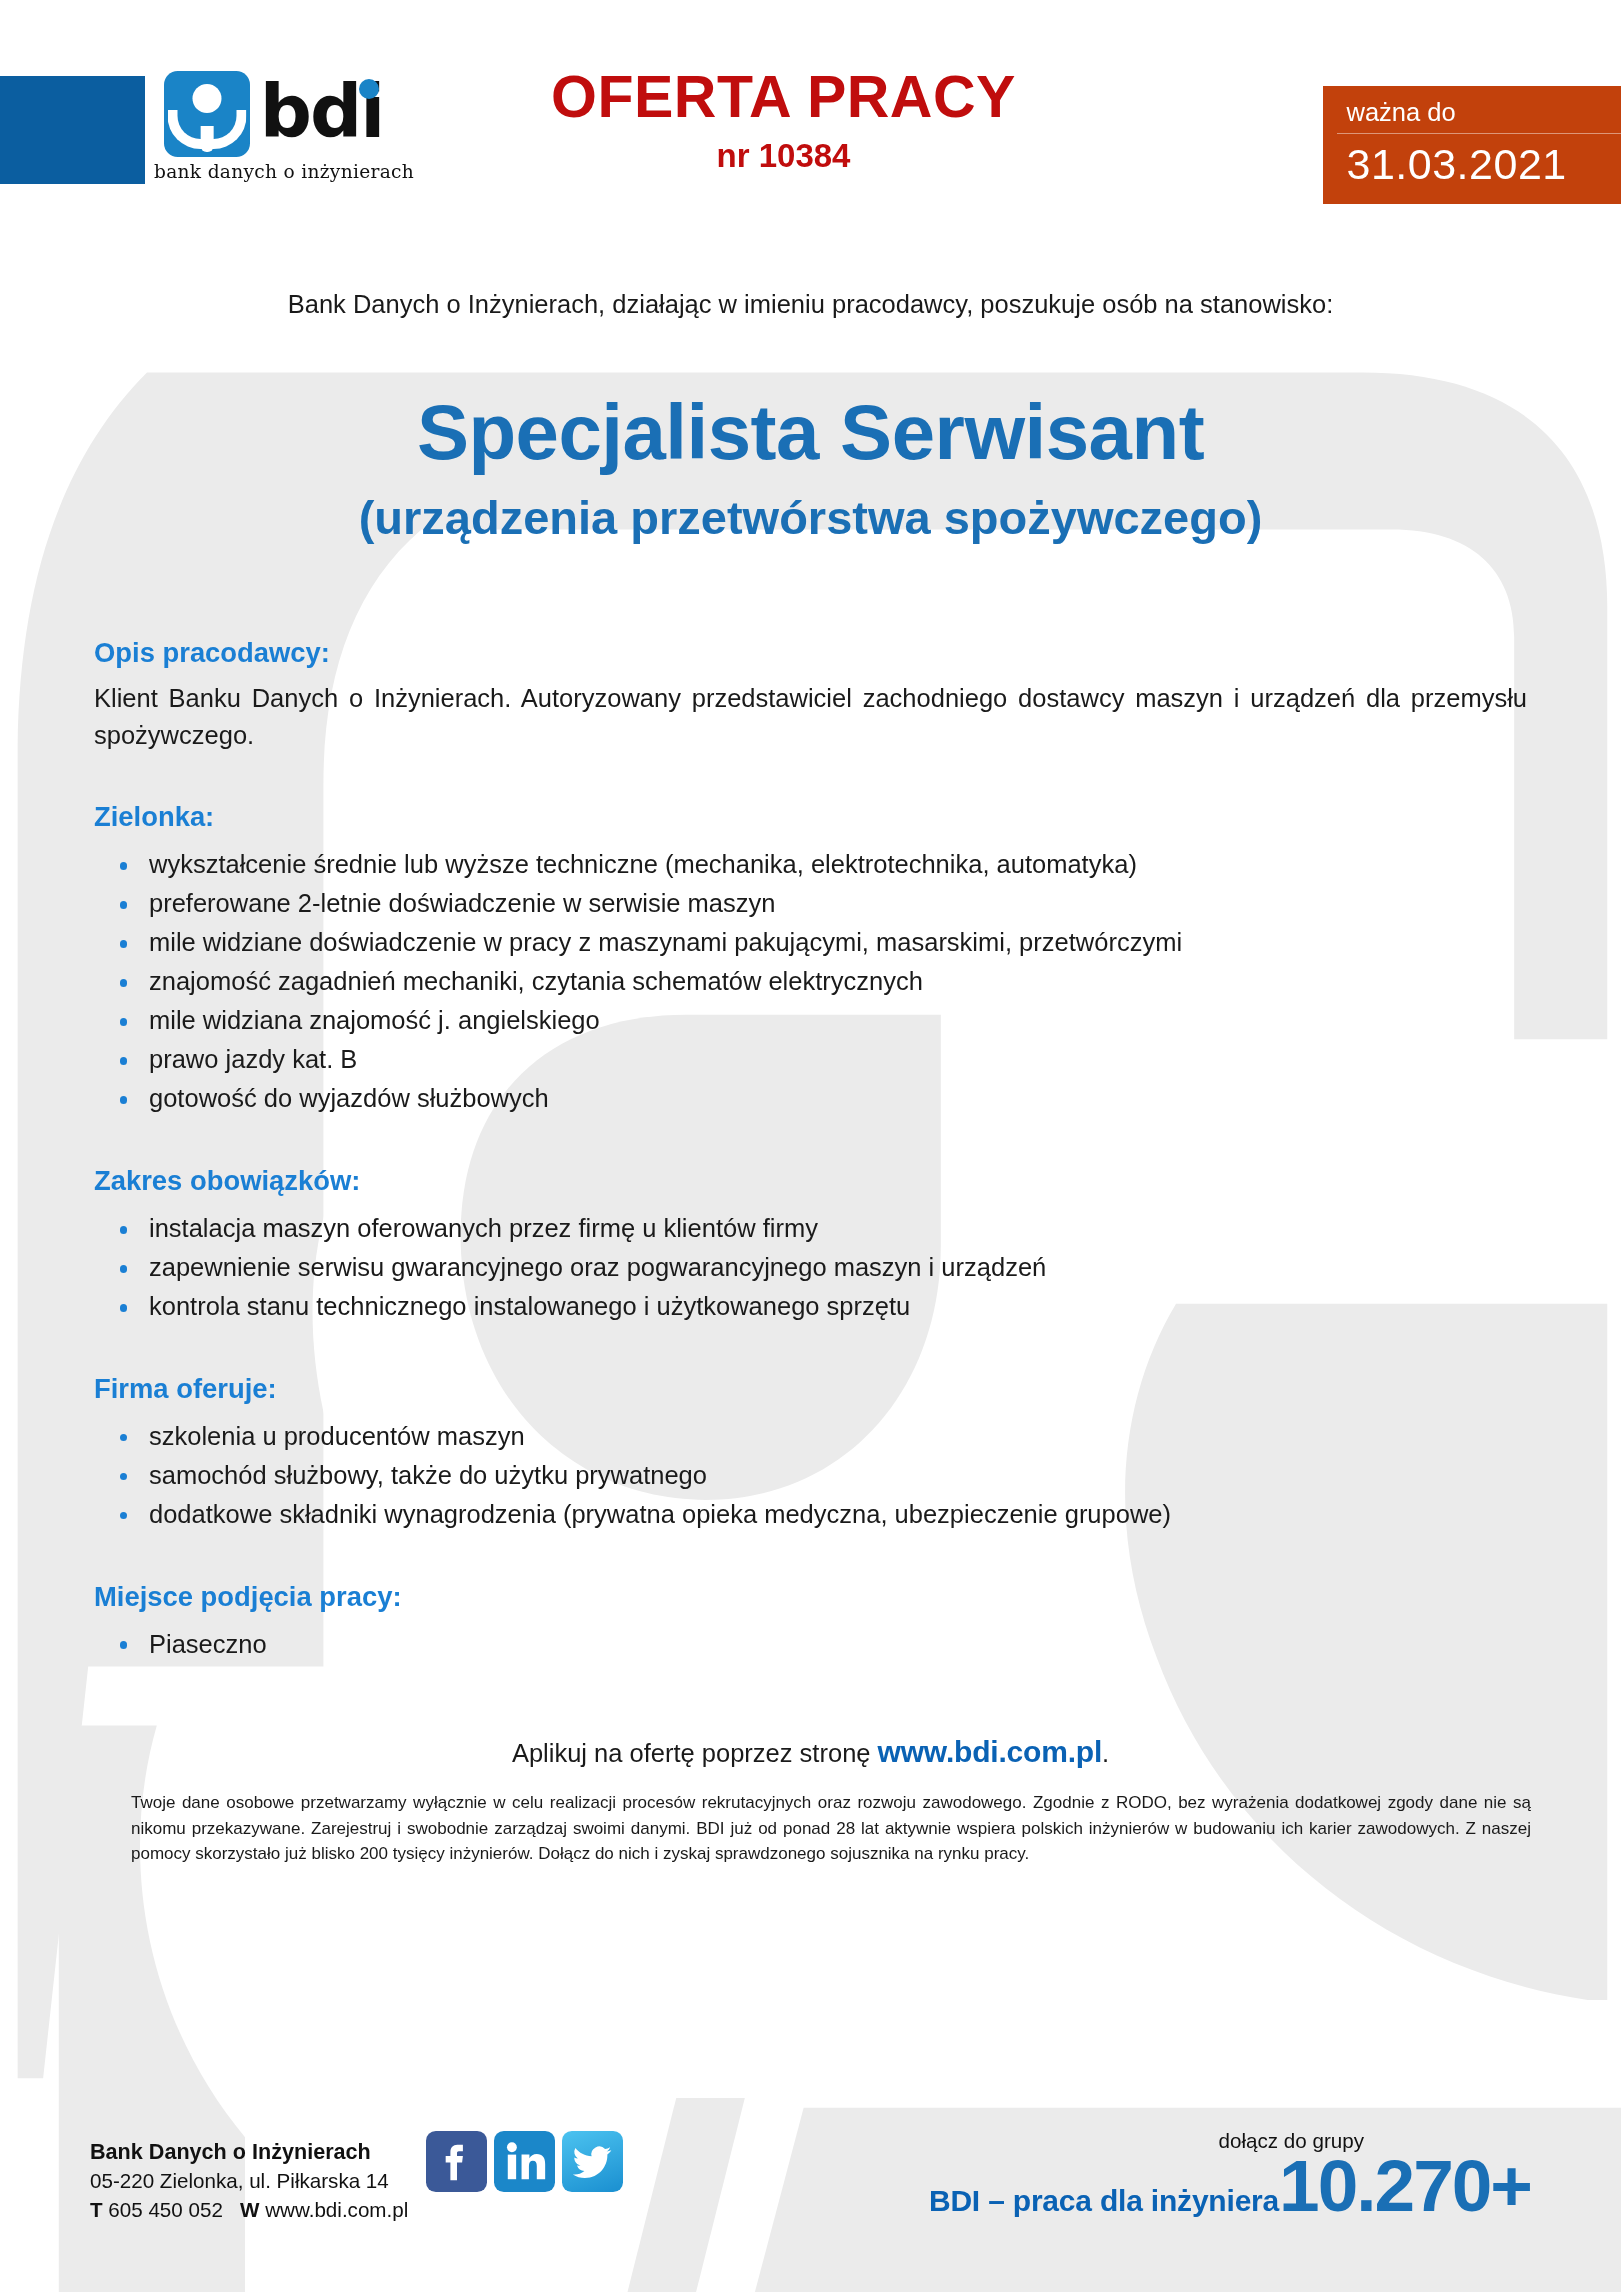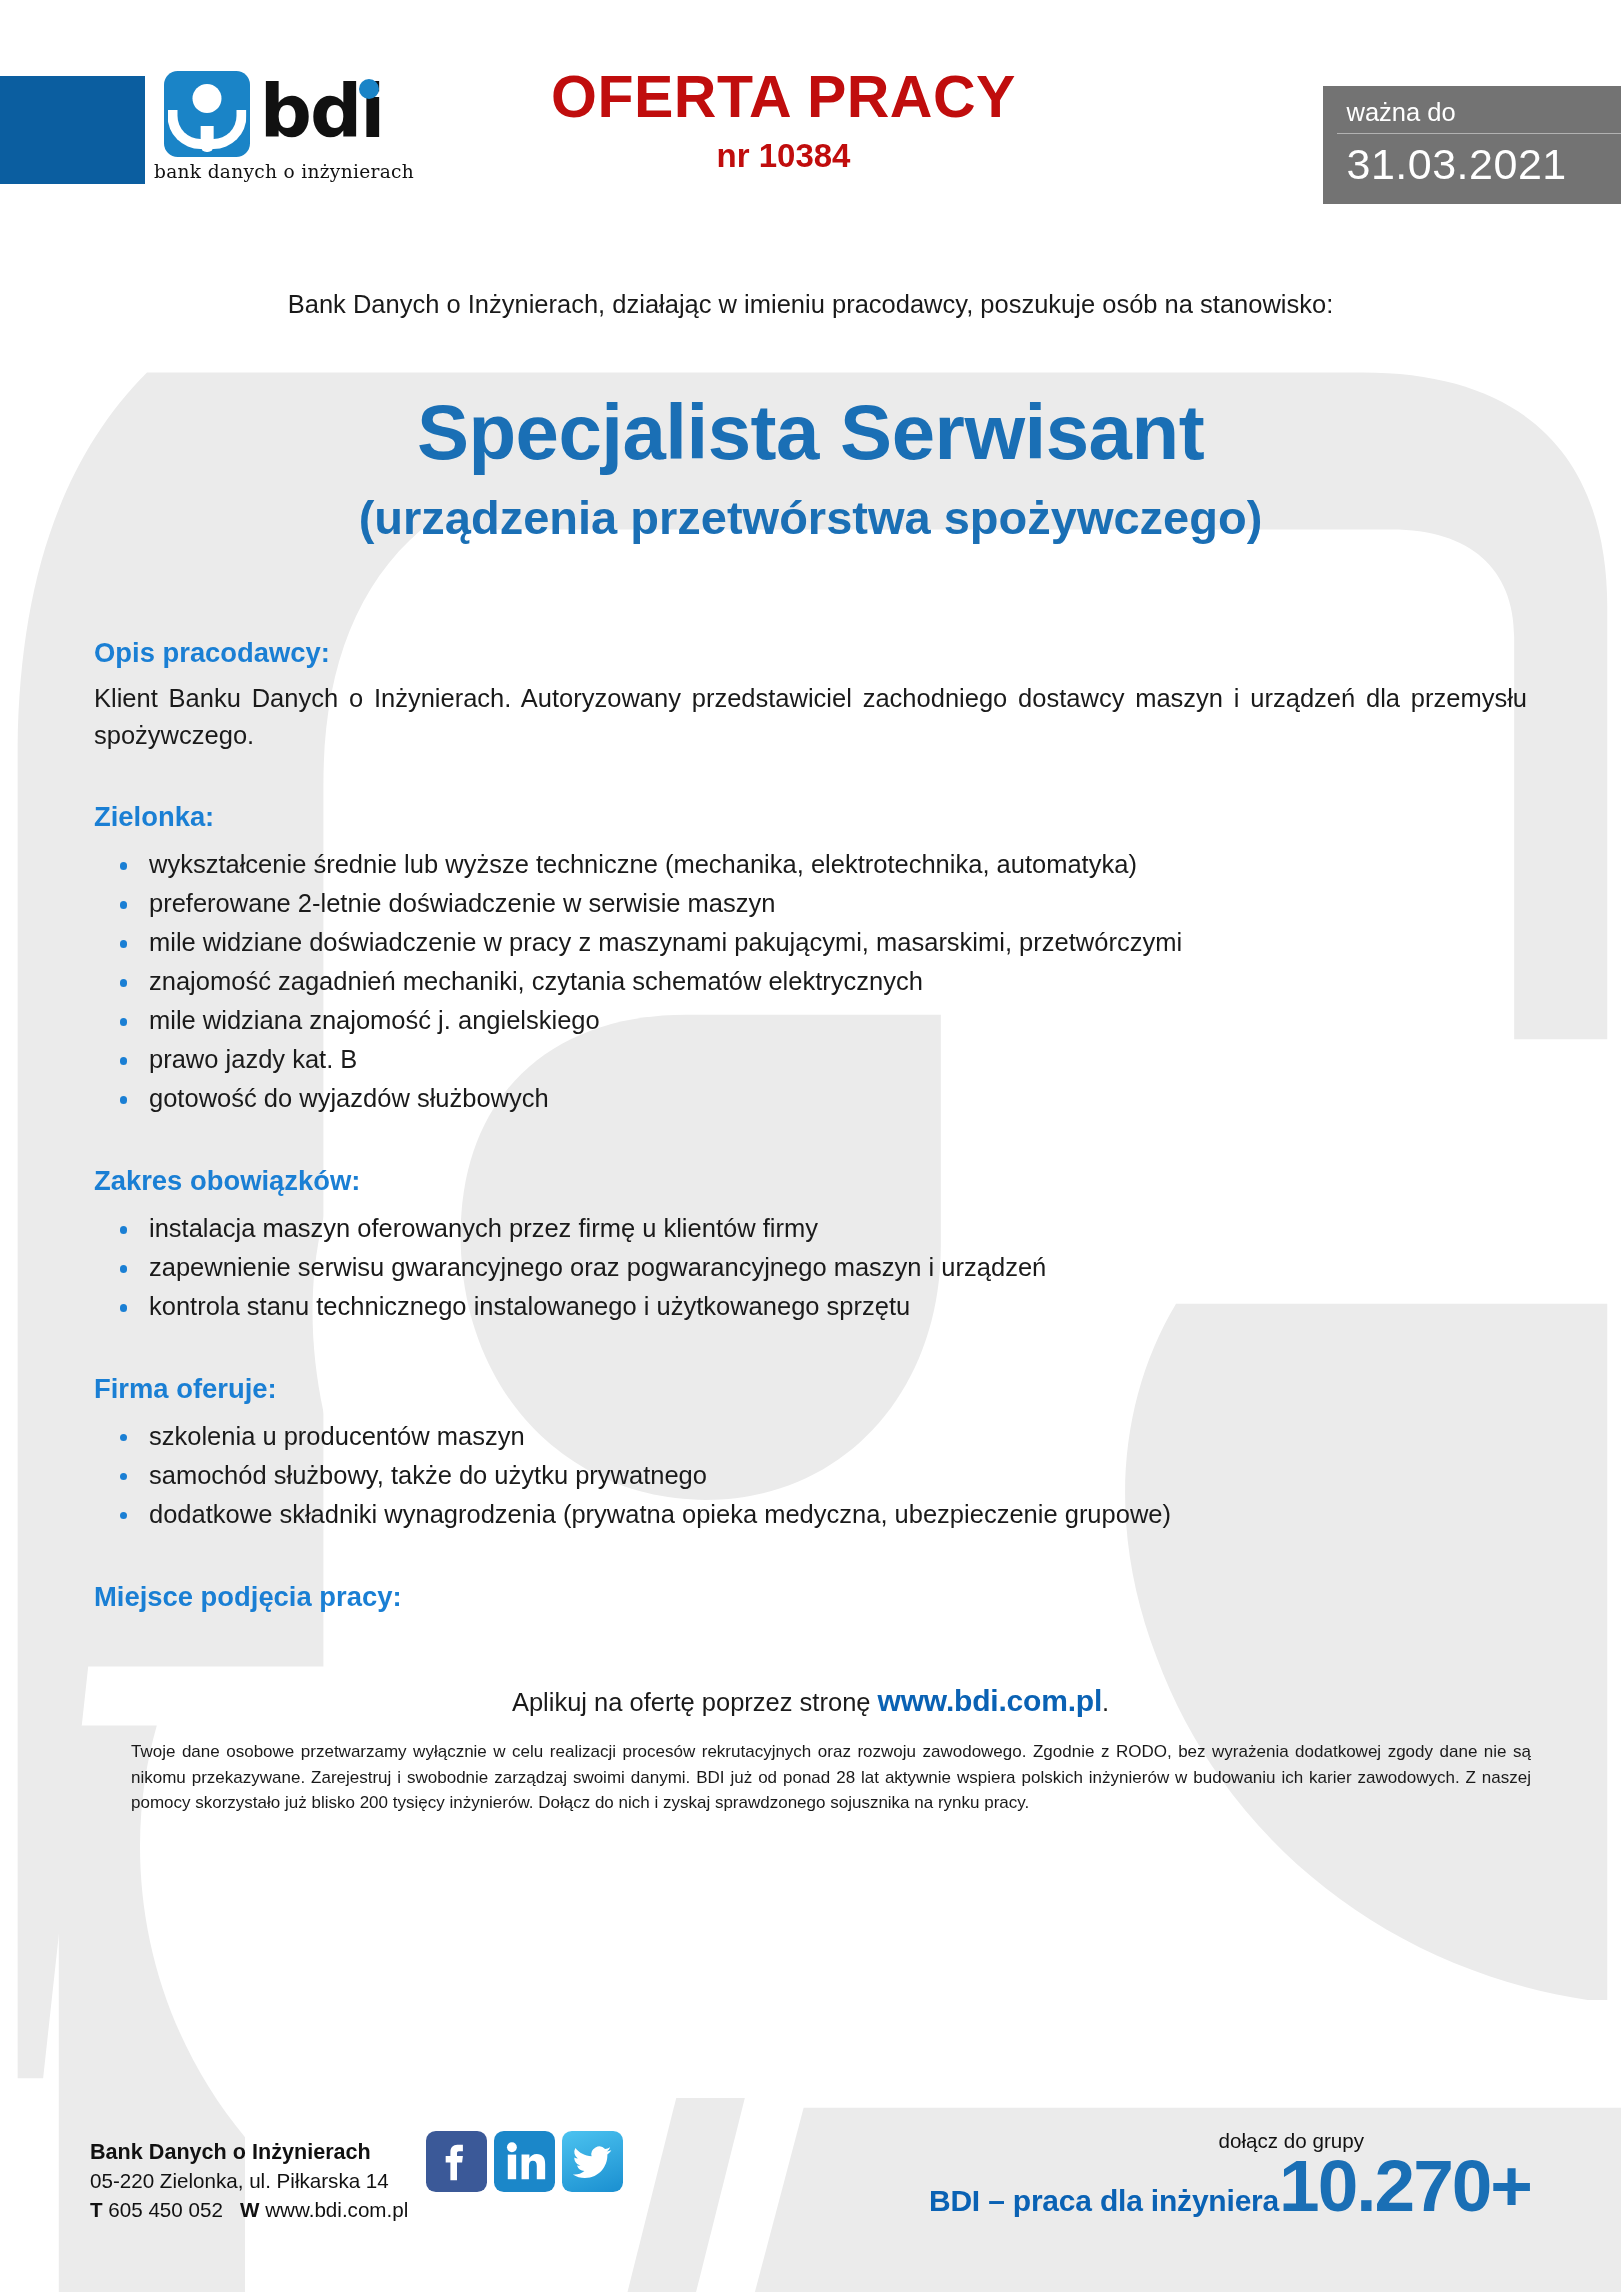--- a/index.html
+++ b/index.html
@@ -64,21 +64,21 @@
   .hdr-title { position:absolute; left:470px; top:67px; width:627px; text-align:center; }
   .hdr-title .t1 {
     color:#c00d0d; font-weight:bold; font-size:59px; line-height:61px;
     letter-spacing:0.5px;
   }
   .hdr-title .t2 {
     color:#c00d0d; font-weight:bold; font-size:33px; line-height:43px; margin-top:5.9px;
   }
 
   .valid-box {
-    position:absolute; right:0; top:86px; width:298px; background:#737373; color:#ffffff;
+    position:absolute; right:0; top:86px; width:298px; background:#c2410c; color:#ffffff;
   }
   .valid-label { padding:11.8px 23.5px 5.9px 23.5px; font-size:25.5px; }
   .valid-sep { height:1px; background:#ffffff; opacity:.45; margin:0 0 0 13.7px; }
   .valid-date { padding:5.9px 23.5px 15.7px 23.5px; font-size:43px; font-weight:normal; letter-spacing:0.5px; }
 
   
   .intro {
     text-align:center; font-size:25.5px; color:#1a1a1a; margin-top:45px;
   }
 
@@ -248,20 +248,23 @@
       <div class="sec-head">Firma oferuje:</div>
       <ul class="blist">
         <li>szkolenia u producentów maszyn</li>
         <li>samochód służbowy, także do użytku prywatnego</li>
         <li>dodatkowe składniki wynagrodzenia (prywatna opieka medyczna, ubezpieczenie grupowe)</li>
       </ul>
     </div>
 
     <div class="sec">
       <div class="sec-head">Miejsce podjęcia pracy:</div>
+      <ul class="blist">
+        <li>Piaseczno</li>
+      </ul>
     </div>
   </div>
 
   <div class="apply">
     <span>Aplikuj na ofertę poprzez stronę </span><span class="url">www.bdi.com.pl</span><span>.</span>
   </div>
 
   <div class="rodo">Twoje dane osobowe przetwarzamy wyłącznie w celu realizacji procesów rekrutacyjnych oraz rozwoju zawodowego. Zgodnie z RODO, bez wyrażenia dodatkowej zgody dane nie są nikomu przekazywane. Zarejestruj i swobodnie zarządzaj swoimi danymi. BDI już od ponad 28 lat aktywnie wspiera polskich inżynierów w budowaniu ich karier zawodowych. Z naszej pomocy skorzystało już blisko 200 tysięcy inżynierów. Dołącz do nich i zyskaj sprawdzonego sojusznika na rynku pracy.</div>
 
   <div class="footer">

